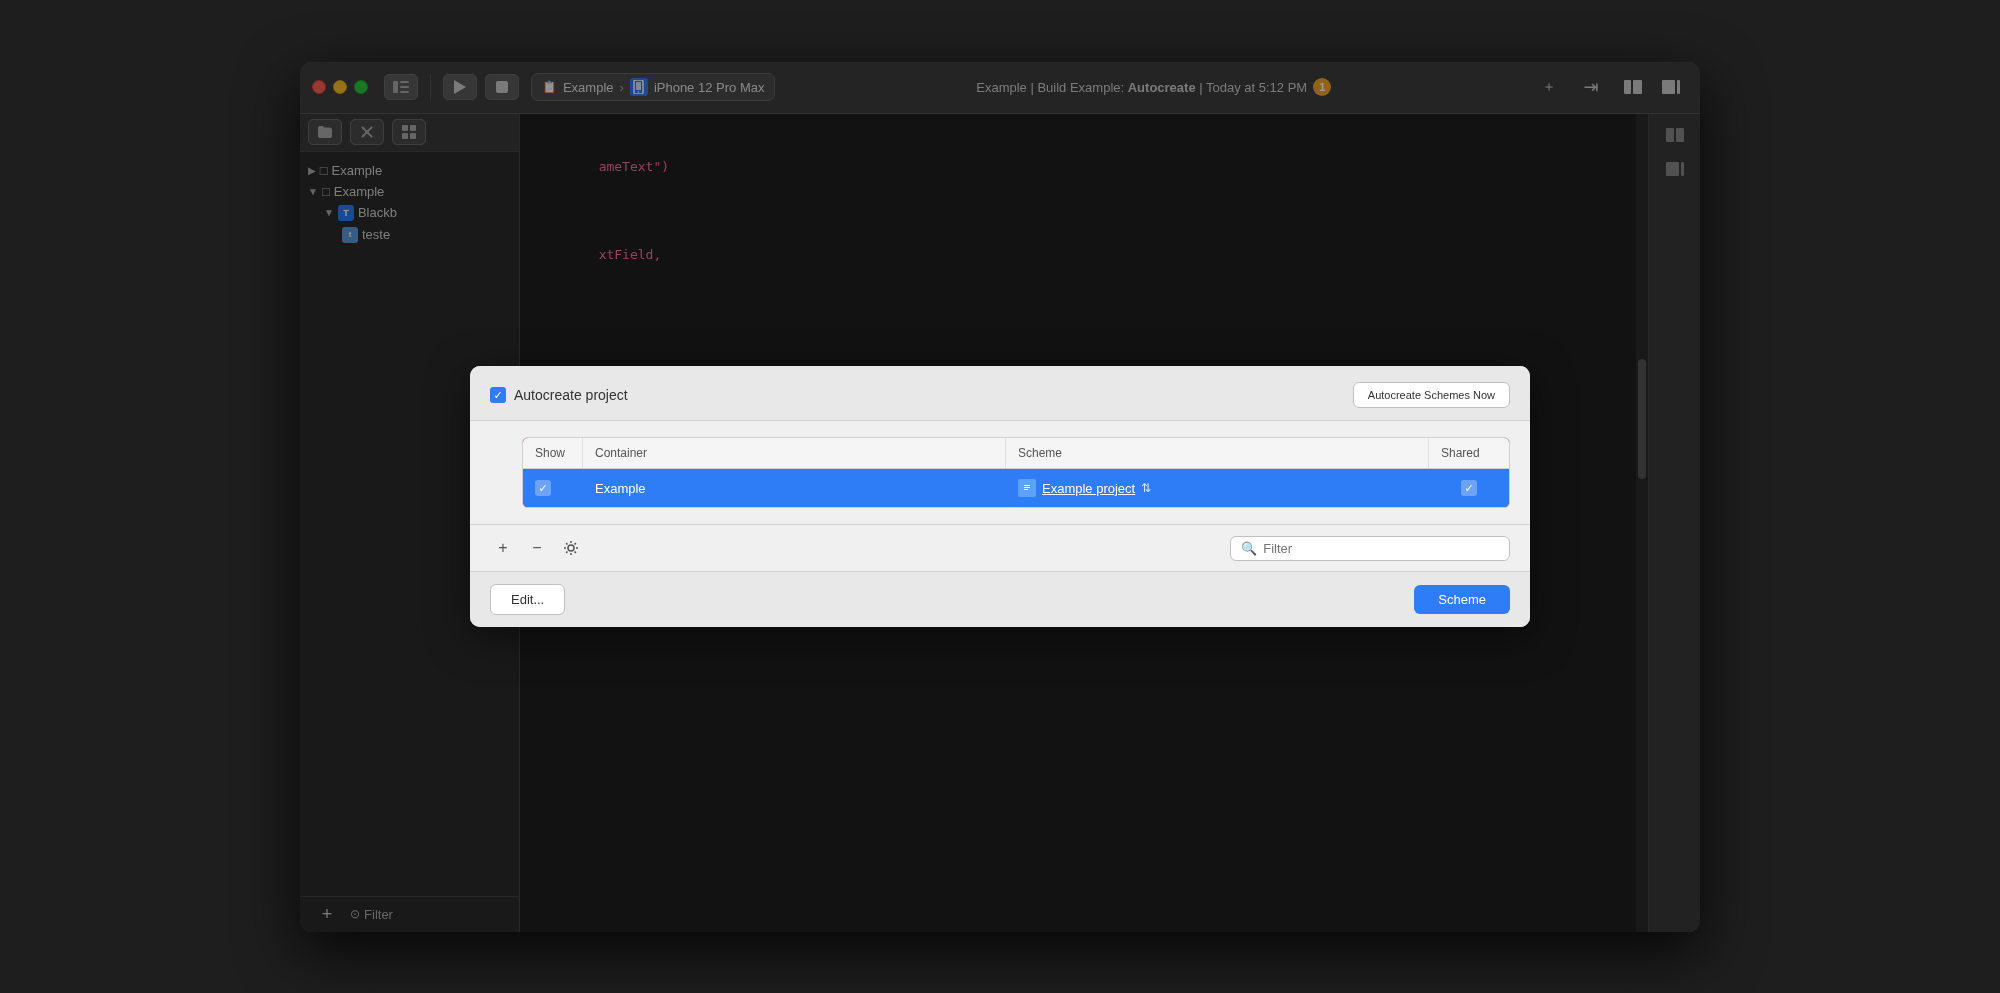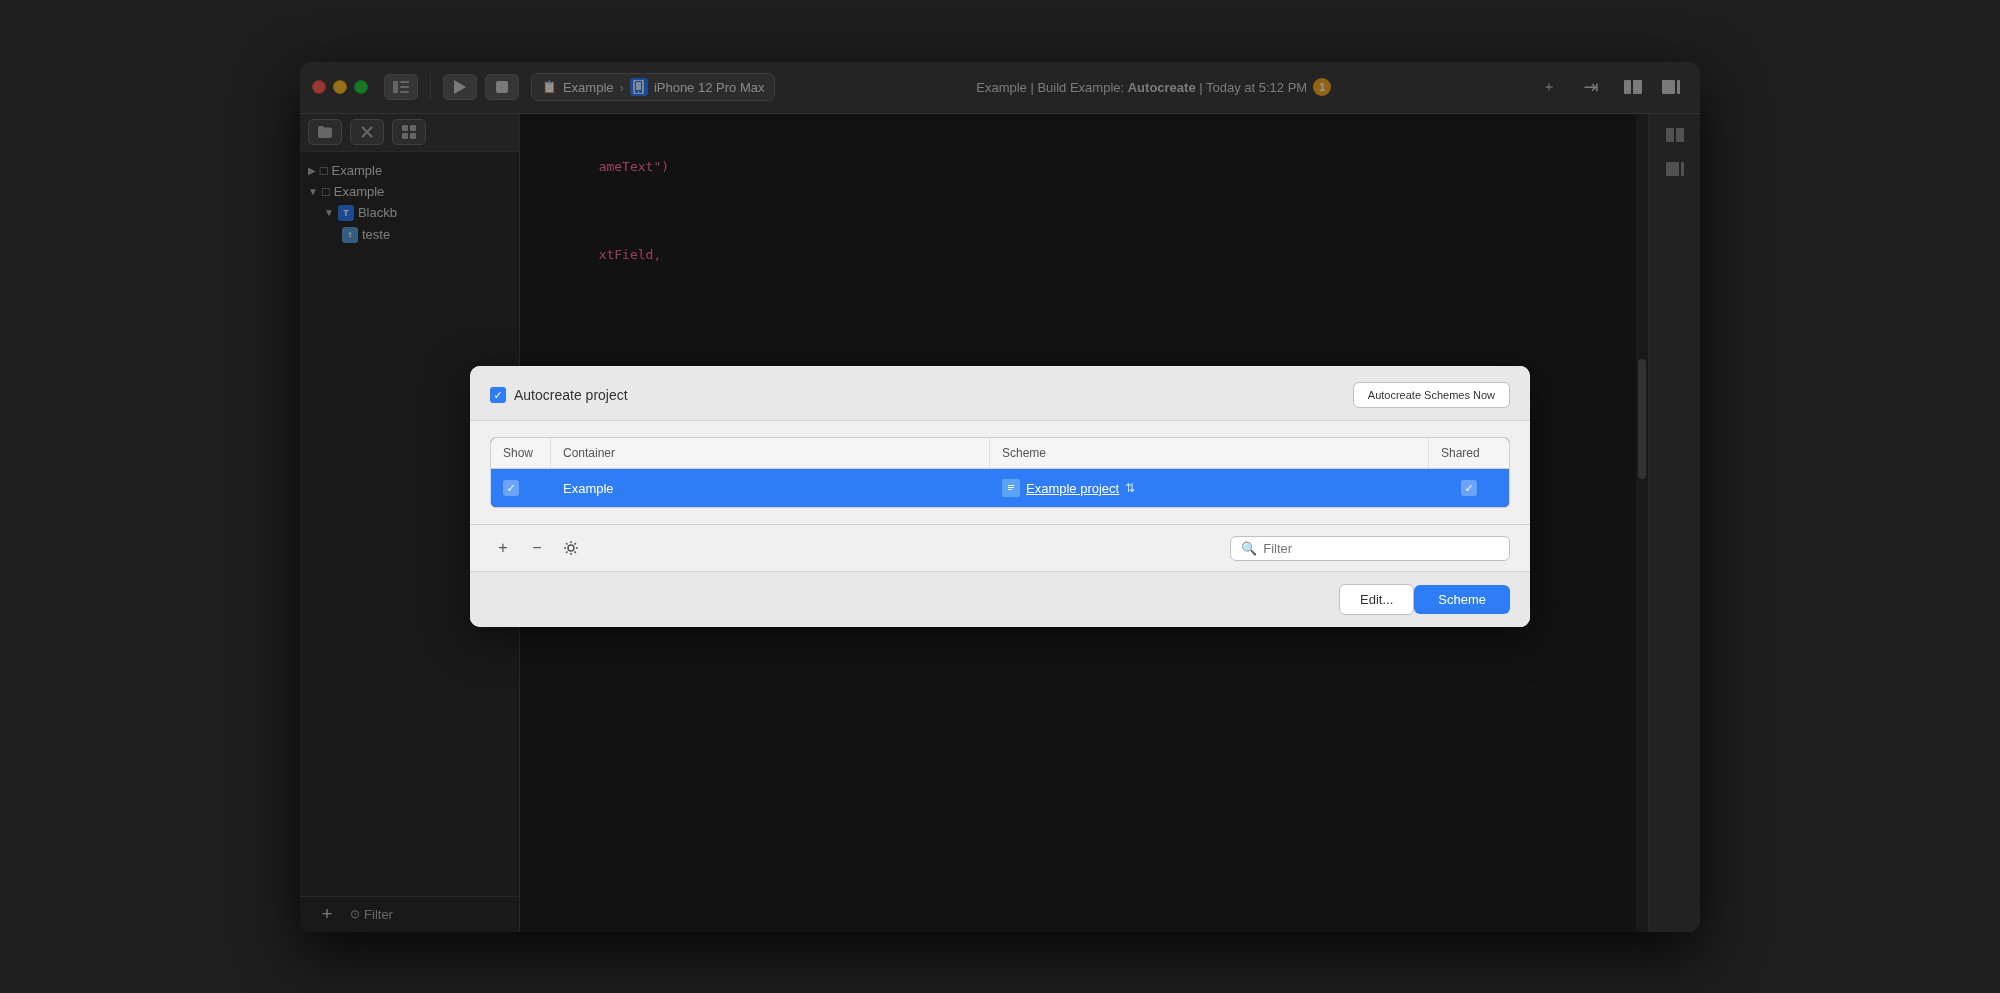--- a/index.html
+++ b/index.html
@@ -417,21 +417,21 @@
       color: #333;
       background: transparent;
       width: 100%;
     }
 
     
     .modal-footer {
       padding: 12px 20px;
       display: flex;
       align-items: center;
-      justify-content: flex-end;
+      justify-content: space-between;
       border-top: 1px solid #d0d0d0;
       background: #e8e8e8;
     }
 
     .edit-btn {
       background: white;
       border: 1px solid #c0c0c0;
       border-radius: 6px;
       padding: 7px 20px;
       font-size: 13px;
@@ -629,21 +629,21 @@
 
       <div class="modal-header">
         <div class="autocreate-label">
           <div class="checkbox">✓</div>
           <span>Autocreate project</span>
         </div>
         <button class="autocreate-btn">Autocreate Schemes Now</button>
       </div>
 
       <div class="modal-body">
-        <div style="background:#b91c1c; border:1px solid #d0d0d0; border-radius:6px; overflow:hidden;">
+        <div style="background:#b91c1c; border:1px solid #d0d0d0; border-radius:6px; overflow:hidden;margin-left:32px;">
 
           <div class="table-header">
             <div class="table-header-cell">Show</div>
             <div class="table-header-cell">Container</div>
             <div class="table-header-cell">Scheme</div>
             <div class="table-header-cell">Shared</div>
           </div>
 
           <div class="table-row">
             <div class="table-cell">

